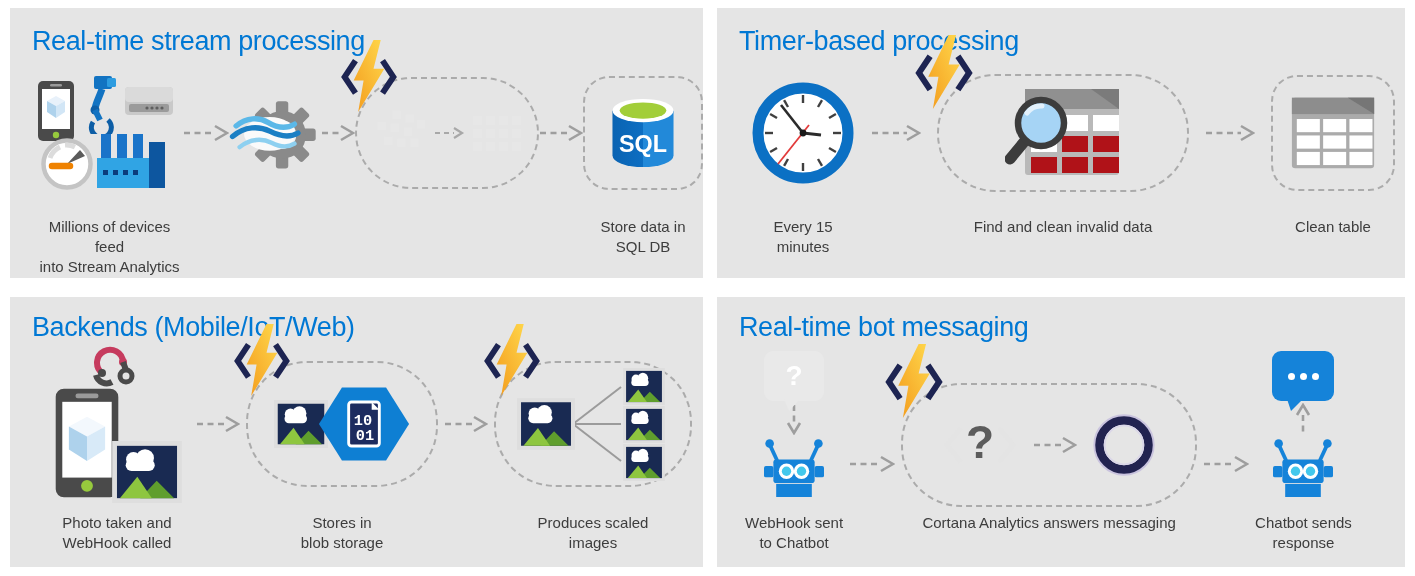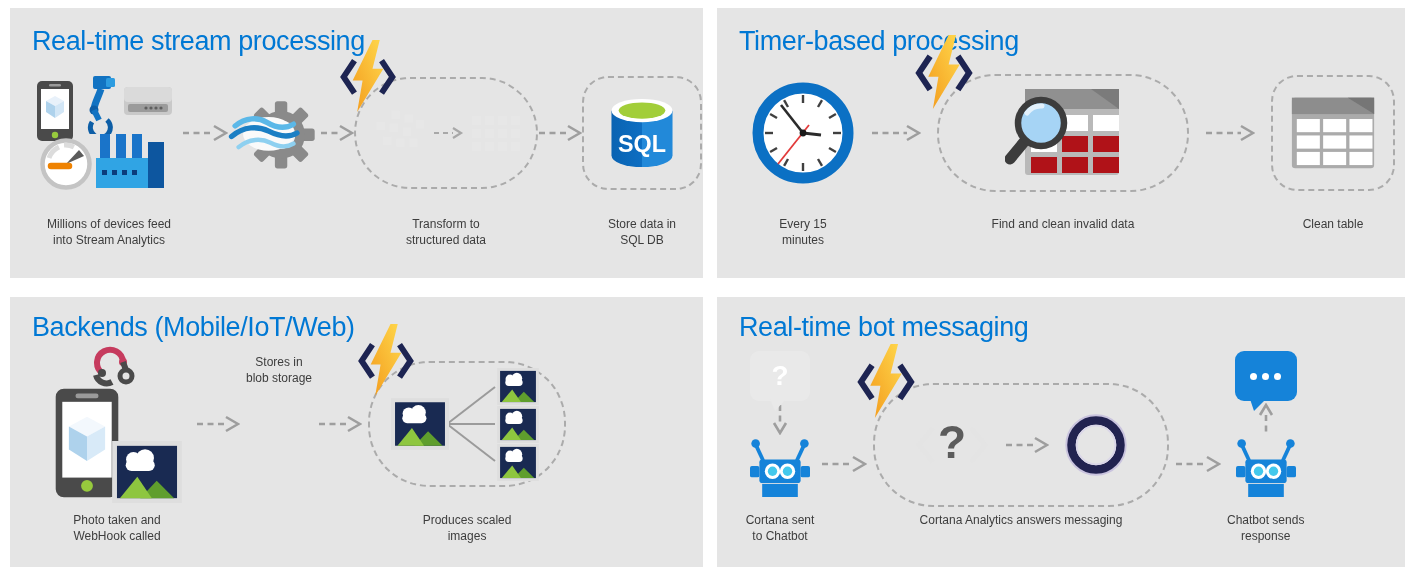--- a/index.html
+++ b/index.html
@@ -10,21 +10,21 @@
   .panel-title{margin:18px 0 2px 22px;font-size:27px;font-weight:400;letter-spacing:-0.4px;color:#0078d4;}
   .p3 .panel-title,.p4 .panel-title{margin-top:15px;}
   .flow{display:flex;align-items:flex-start;}
   .p1 .flow{padding-left:26px;margin-top:2px;}
   .p2 .flow{padding-left:34px;margin-top:2px;}
   .p3 .flow{padding-left:34px;margin-top:0;}
   .p4 .flow{padding-left:28px;margin-top:0;}
   .step{display:flex;flex-direction:column;align-items:center;}
   .icon-zone{height:148px;display:flex;align-items:center;justify-content:center;overflow:visible;}
   .p3 .icon-zone,.p4 .icon-zone{height:158px;}
-  .caption{margin-top:10px;font-size:12px;line-height:1.32;color:#3d3d3d;text-align:center;white-space:pre-line;}
+  .caption{margin-top:10px;font-size:15px;line-height:1.32;color:#3d3d3d;text-align:center;white-space:pre-line;}
   .arrow-h{height:148px;display:flex;align-items:center;}
   .p3 .arrow-h{height:158px;}
   .p4 .arrow-h{height:158px;align-items:flex-end;}
   .p4 .arrow-h svg{margin-bottom:30px;}
   .dashline{stroke:#9e9e9e;stroke-width:2.6;stroke-dasharray:6 4.5;fill:none;}
   .dashhead{stroke:#9e9e9e;stroke-width:2.6;fill:none;}
   .faintline{stroke:#a8a8a8;stroke-width:2.2;stroke-dasharray:5 4;fill:none;}
   .fainthead{stroke:#a8a8a8;stroke-width:2.2;fill:none;}
   .capsule{position:relative;border:2.6px dashed #ababab;display:flex;align-items:center;justify-content:center;}
   .station{border:2.6px dashed #ababab;border-radius:26px;display:flex;align-items:center;justify-content:center;}
@@ -223,22 +223,20 @@
                     <rect x="39" y="13" width="9" height="9"></rect>
                   <rect x="0" y="26" width="9" height="9"></rect>
                     <rect x="13" y="26" width="9" height="9"></rect>
                     <rect x="26" y="26" width="9" height="9"></rect>
                     <rect x="39" y="26" width="9" height="9"></rect>
                 </g>
               </svg>
             </div>
           </div>
         </div>
-        <div class="caption">Transform to
-structured data</div>
       </div>
 
       <div class="arrow-h">
         <svg width="44" height="18" viewBox="0 0 44 18">
             <line class="dashline" x1="1" y1="9" x2="30" y2="9"></line>
             <polyline class="dashhead" points="30,2 42,9 30,16"></polyline>
           </svg>
       </div>
 
       <div class="step">
@@ -400,20 +398,41 @@
       </div>
 
       <div class="arrow-h" style="margin:0 6px;">
         <svg width="44" height="18" viewBox="0 0 44 18">
             <line class="dashline" x1="1" y1="9" x2="30" y2="9"></line>
             <polyline class="dashhead" points="30,2 42,9 30,16"></polyline>
           </svg>
       </div>
 
       <div class="step">
+        <div class="icon-zone">
+          <div class="capsule" style="width:188px;height:122px;border-radius:61px;">
+            <div class="bolt-badge" style="top:-40px;left:-14px;">
+              <svg width="56" height="74">
+                  <use href="#sym-bolt"></use>
+                </svg>
+            </div>
+            <div class="capsule-inner" style="gap:0;">
+              <svg width="54" height="48" style="margin-right:-10px;">
+                  <use href="#sym-photo"></use>
+                </svg>
+              <svg width="92" height="84" viewBox="0 0 96 86">
+                <polygon points="25,5 71,5 95,43 71,81 25,81 1,43" fill="#0e7fd3"></polygon>
+                <rect x="32" y="20" width="32" height="46" rx="3" fill="#1d2c5f" stroke="#ffffff" stroke-width="3"></rect>
+                <polygon points="56,20 64,28 56,28" fill="#ffffff"></polygon>
+                <text x="47" y="44" text-anchor="middle" font-family="Liberation Mono, monospace" font-size="16" font-weight="bold" fill="#ffffff">10</text>
+                <text x="49" y="60" text-anchor="middle" font-family="Liberation Mono, monospace" font-size="16" font-weight="bold" fill="#ffffff">01</text>
+              </svg>
+            </div>
+          </div>
+        </div>
         <div class="caption">Stores in
 blob storage</div>
       </div>
 
       <div class="arrow-h" style="margin:0 6px;">
         <svg width="44" height="18" viewBox="0 0 44 18">
             <line class="dashline" x1="1" y1="9" x2="30" y2="9"></line>
             <polyline class="dashhead" points="30,2 42,9 30,16"></polyline>
           </svg>
       </div>
@@ -468,21 +487,21 @@
             </div>
             <svg width="18" height="32" viewBox="0 0 18 32">
               <line class="dashline" x1="9" y1="2" x2="9" y2="20"></line>
                 <polyline class="dashhead" points="3,20 9,30 15,20"></polyline>
             </svg>
             <svg width="70" height="60">
                 <use href="#sym-robot"></use>
               </svg>
           </div>
         </div>
-        <div class="caption">Cortana sent
+        <div class="caption">WebHook sent
 to Chatbot</div>
       </div>
 
       <div class="arrow-h" style="margin:0 6px;">
         <svg width="46" height="18" viewBox="0 0 46 18">
             <line class="dashline" x1="1" y1="9" x2="32" y2="9"></line>
             <polyline class="dashhead" points="32,2 44,9 32,16"></polyline>
           </svg>
       </div>
 

